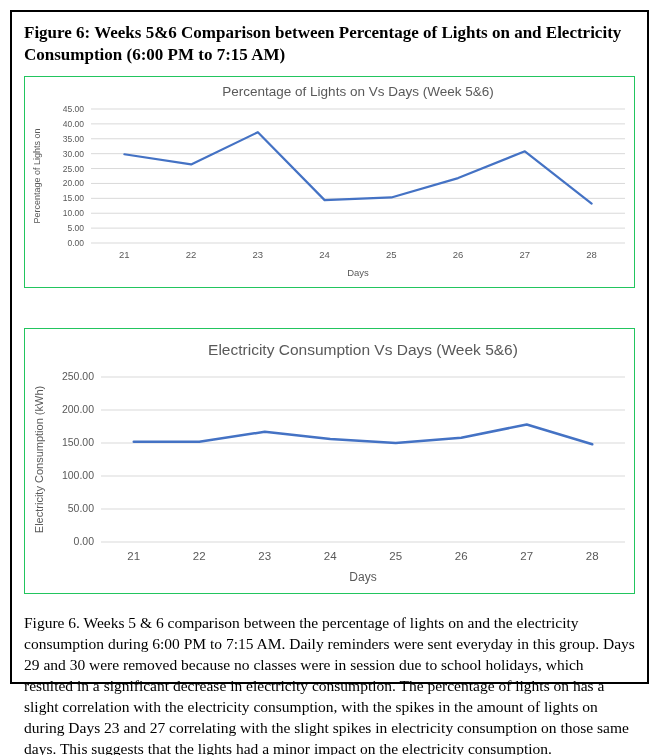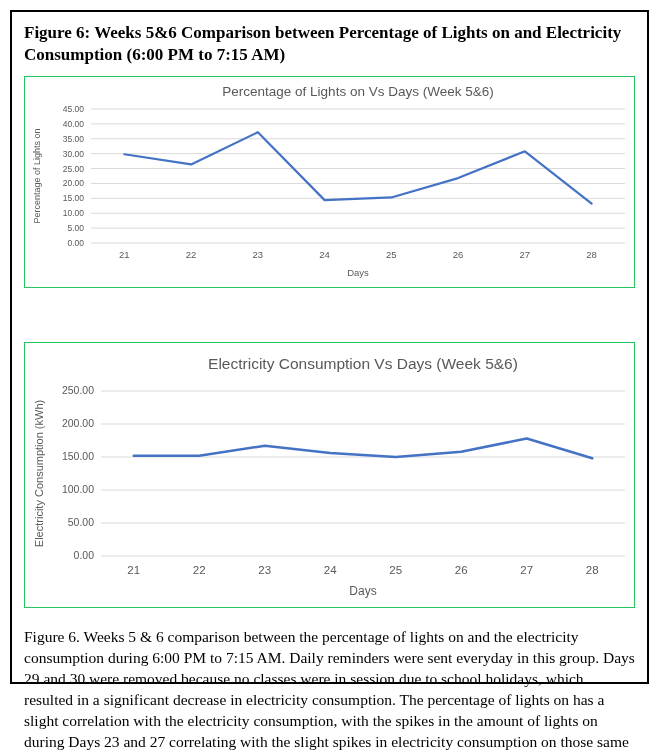--- a/index.html
+++ b/index.html
@@ -31,21 +31,21 @@
     margin: 2px 2px 10px 2px;
   }
   .chart-panel {
     box-sizing: border-box;
     border: 1px solid #22c55e;
     margin: 0 2px;
     background: #ffffff;
     overflow: hidden;
   }
   .chart-panel.first { height: 212px; }
-  .chart-panel.second { height: 266px; margin-top: 54px; }
+  .chart-panel.second { height: 266px; margin-top: 40px; }
   svg.chart { display: block; margin: 2px auto 0 auto; }
   svg.chart text {
     font-family: "Liberation Sans", sans-serif;
     fill: #595959;
   }
   .figure-caption {
     font-family: "Liberation Serif", serif;
     font-size: 15.5px;
     line-height: 21px;
     color: #000000;

